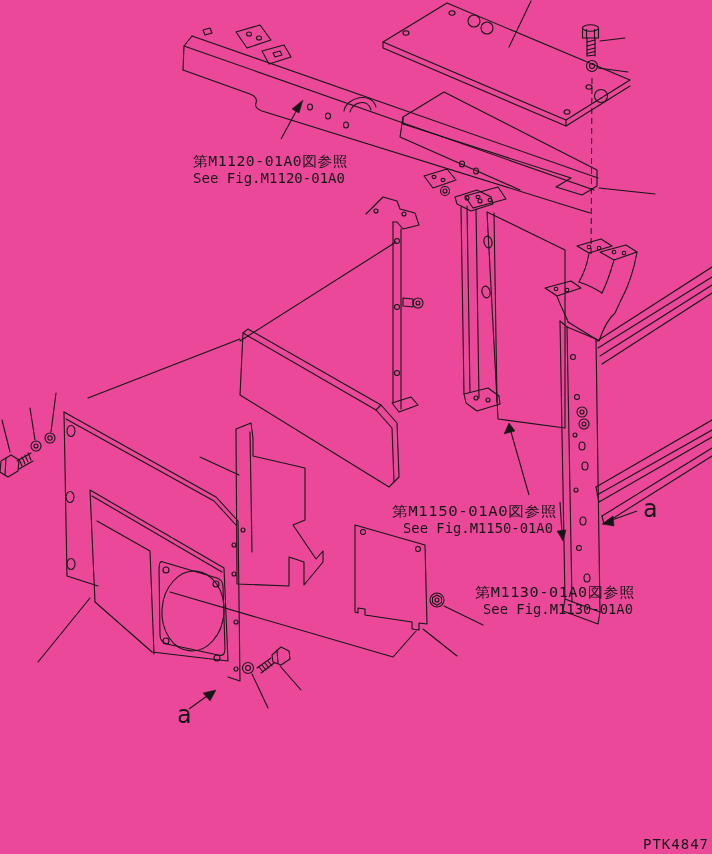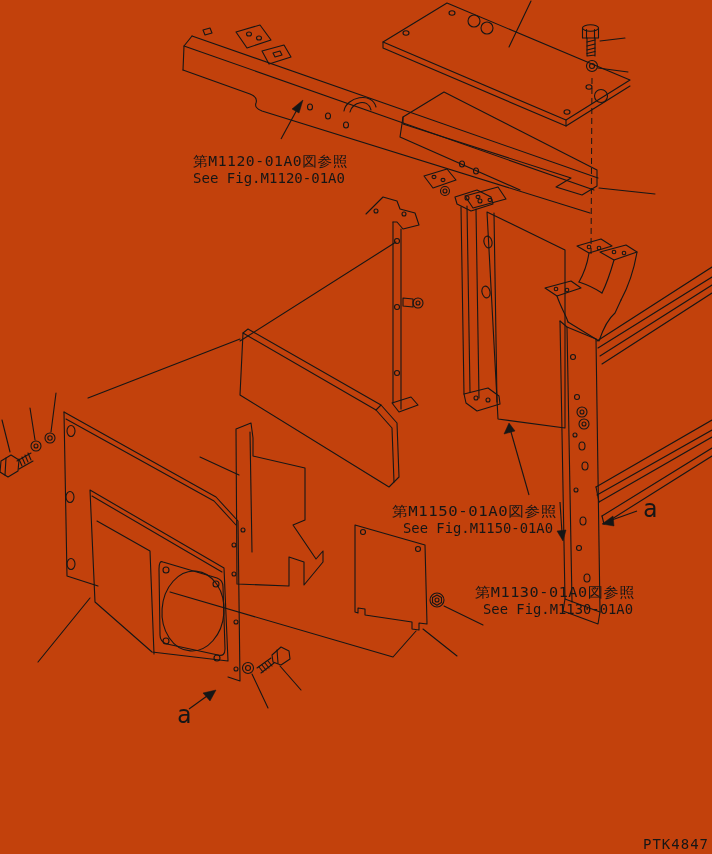--- a/index.html
+++ b/index.html
@@ -1,16 +1,16 @@
 <!DOCTYPE html>
 <html><head>
 <meta charset="utf-8">
 <style>
   html,body{margin:0;padding:0;background:#e8e8e8;}
-  #stage{width:712px;height:854px;background:#c2410c;position:relative;margin:0 auto;
+  #stage{width:712px;height:854px;background:#ec4899;position:relative;margin:0 auto;
          font-family:"DejaVu Sans Mono","Liberation Mono",monospace;}
   svg{display:block}
   .ln path,.ln line,.ln circle,.ln ellipse,.ln polyline,.ln rect{
     fill:none;stroke:#161616;stroke-width:1.1;stroke-linecap:round;stroke-linejoin:round;}
   .fillhead{fill:#161616;stroke:#161616;stroke-width:0.5;}
   text{fill:#161616;font-family:"DejaVu Sans Mono","Liberation Mono",monospace;}
   .cjk{font-size:14px;letter-spacing:0.5px;}
   .eng{font-size:13.5px;}
   .viewlabel{font-size:24px;}
   .code{font-size:14px;letter-spacing:1px;}

